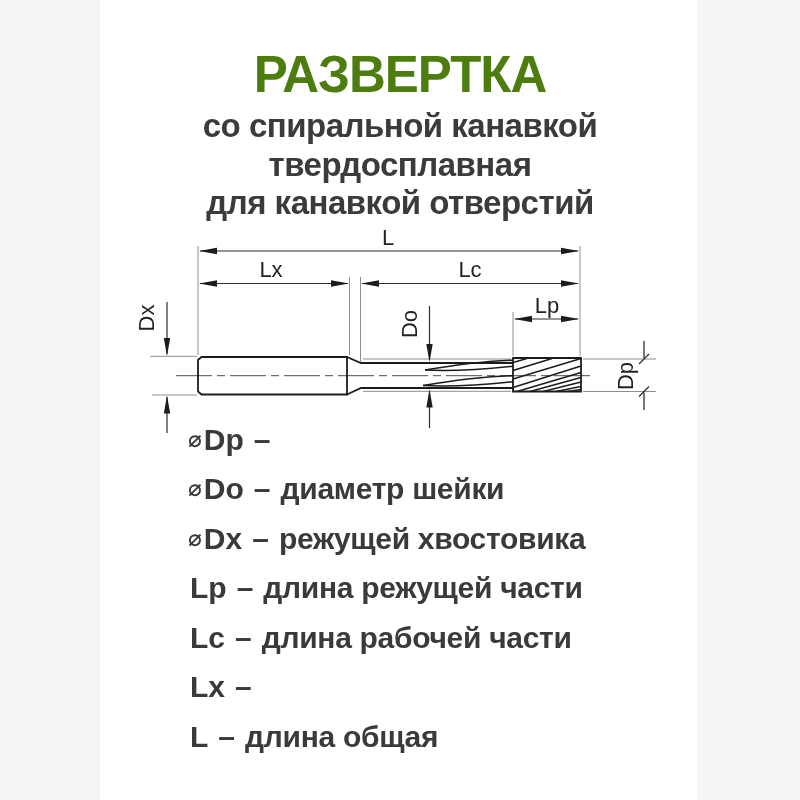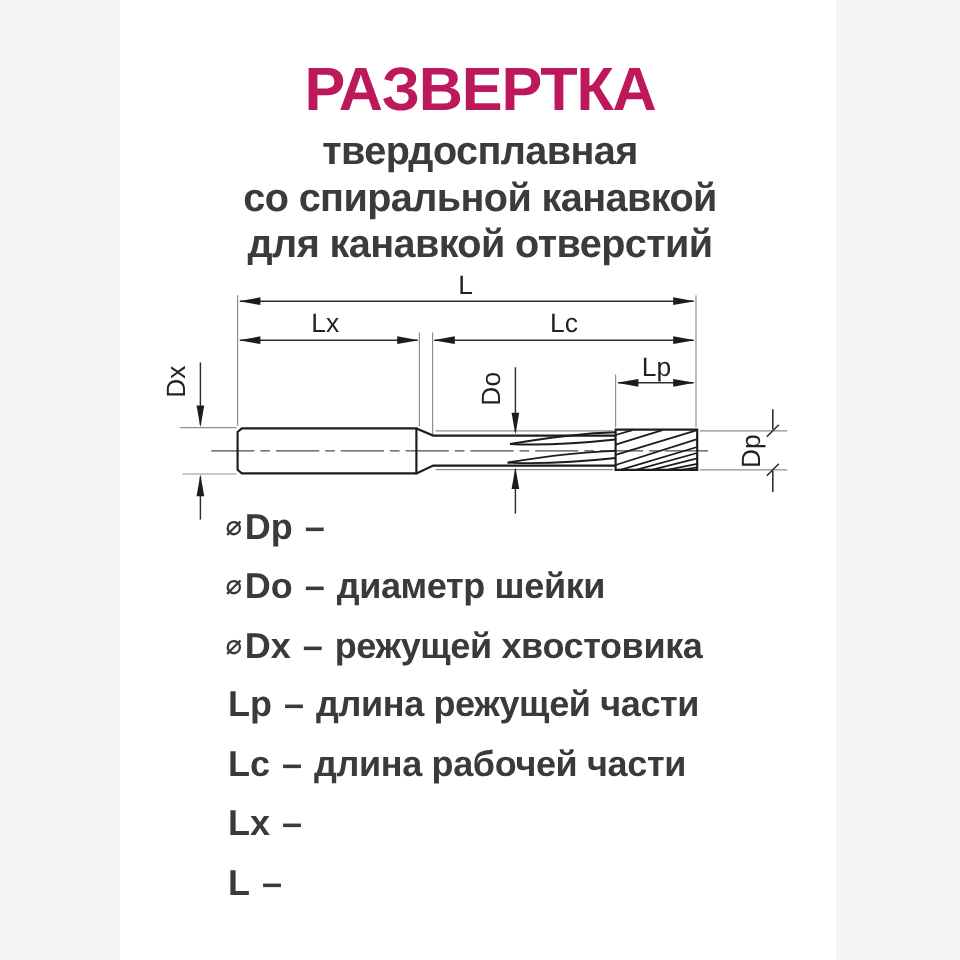--- a/index.html
+++ b/index.html
@@ -8,21 +8,21 @@
     background:#f5f5f6;
     font-family:"Liberation Sans","DejaVu Sans",sans-serif;
   }
   .card{
     position:absolute;left:100px;top:0;width:597px;height:800px;
     background:#ffffff;
   }
   .title{
     position:absolute;top:49px;left:0;width:100%;
     text-align:center;font-size:51px;font-weight:800;
-    letter-spacing:-1px;line-height:1.0;color:#be185d;
+    letter-spacing:-1px;line-height:1.0;color:#4d7c0f;
   }
   .subtitle{
     position:absolute;top:107px;left:0;width:100%;
     text-align:center;font-size:33px;font-weight:700;
     line-height:38.5px;color:#3b3b3d;letter-spacing:-0.5px;
   }
   .drawing{
     position:absolute;left:0;top:0;width:800px;height:800px;
   }
   .legend{
@@ -45,22 +45,22 @@
   }
 </style>
 </head>
 <body>
 
 <div class="card"></div>
 
 <div class="title">РАЗВЕРТКА</div>
 
 <div class="subtitle">
+  <div>со спиральной канавкой</div>
   <div>твердосплавная</div>
-  <div>со спиральной канавкой</div>
   <div>для канавкой отверстий</div>
 </div>
 
 <svg class="drawing" viewBox="0 0 800 800">
 
   <g stroke="#8f8f8f" stroke-width="1">
     <line x1="198" y1="246" x2="198" y2="355"></line>
     <line x1="580" y1="246" x2="580" y2="356"></line>
     <line x1="349.5" y1="277" x2="349.5" y2="355"></line>
     <line x1="360.5" y1="277" x2="360.5" y2="362"></line>
@@ -185,14 +185,15 @@
   </div>
   <div class="legend-row">
     <span class="diam"></span>
       <span class="lbl">Lx</span>
     <span class="dash">–</span>
   </div>
   <div class="legend-row">
     <span class="diam"></span>
       <span class="lbl">L</span>
     <span class="dash">–</span>
+    <span class="desc">длина общая</span>
   </div>
 </div>
 
 </body></html>

